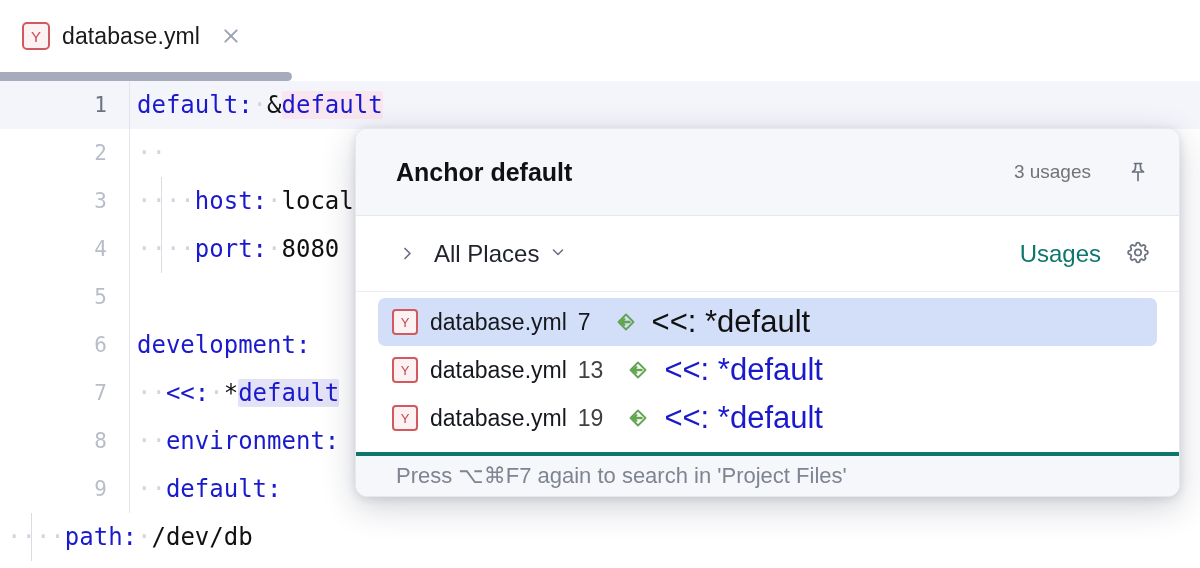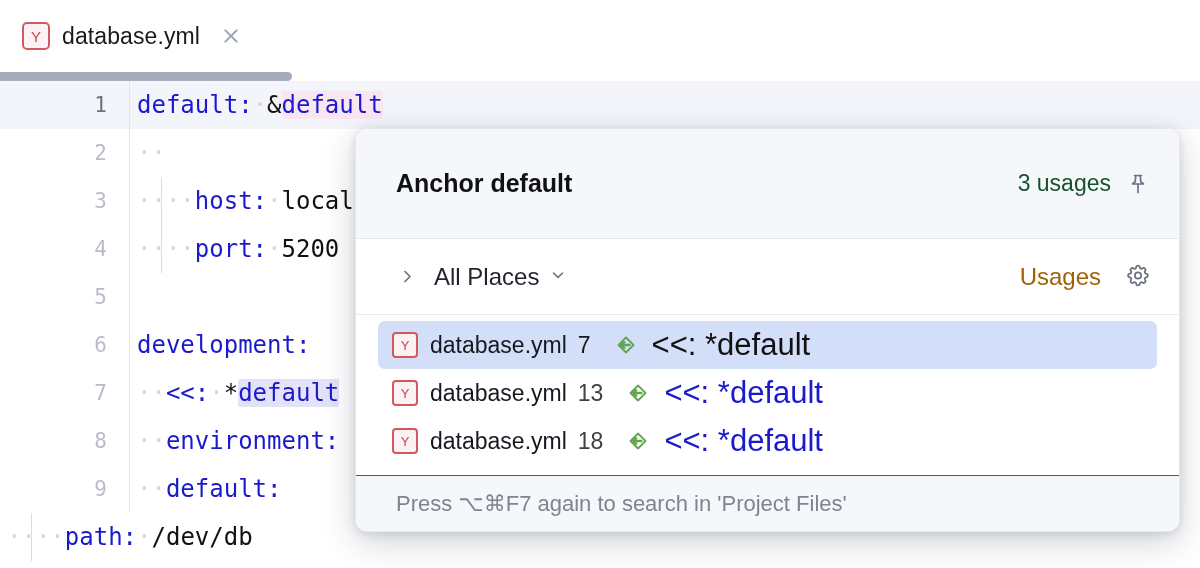--- a/index.html
+++ b/index.html
@@ -182,39 +182,39 @@
     top: 128px;
     width: 825px;
     border-radius: 12px;
     background: #ffffff;
     box-shadow: 0 10px 34px rgba(22,30,55,0.20), 0 2px 8px rgba(22,30,55,0.12);
     overflow: hidden;
     border: 1px solid #E6E8EE;
     box-sizing: border-box;
   }
   .popup-header {
-    height: 110px;
+    height: 87px;
     background: #F6F7FA;
     border-bottom: 1px solid #E6E8EE;
     display: flex;
     align-items: center;
     padding: 0 22px 0 40px;
     box-sizing: border-box;
   }
   .popup-title {
     font-size: 25px;
     font-weight: bold;
     color: #0f1115;
     flex: 1;
     white-space: nowrap;
   }
   .usage-count {
-    font-size: 23px;
-    color: #14532d;
-    margin-right: 8px;
+    font-size: 19px;
+    color: #737373;
+    margin-right: 28px;
     white-space: nowrap;
   }
   .icon-btn {
     width: 38px;
     height: 38px;
     display: flex;
     align-items: center;
     justify-content: center;
     border-radius: 6px;
     cursor: pointer;
@@ -250,21 +250,21 @@
     justify-content: space-between;
   }
   .scope-label {
     font-size: 24px;
     color: #1f232b;
     white-space: nowrap;
   }
   .filters-spacer { flex: 1; }
   .usages-label {
     font-size: 24px;
-    color: #a16207;
+    color: #0f766e;
     margin-right: 18px;
     white-space: nowrap;
     cursor: pointer;
   }
 
   .results {
     background: #ffffff;
     padding: 6px 0 10px 0;
   }
   .result-row {
@@ -319,23 +319,23 @@
   }
   .res-snippet {
     font-size: 31px;
     font-weight: normal;
     color: #1A1ACC;
     white-space: nowrap;
   }
   .result-row.selected .res-snippet { color: #111111; }
 
   .popup-footer {
-    height: 56px;
+    height: 44px;
     background: #F6F7FA;
-    border-top: 1px solid #0f766e;
+    border-top: 4px solid #0f766e;
     display: flex;
     align-items: center;
     padding-left: 40px;
     box-sizing: border-box;
   }
   .footer-text {
     font-size: 22px;
     color: #7E8492;
     white-space: nowrap;
   }
@@ -370,21 +370,21 @@
         <div class="line">
           <div class="gutter">2</div>
           <div class="code"><span class="tok-ws">··</span></div>
         </div>
         <div class="line">
           <div class="gutter">3</div>
           <div class="code"><span class="indent-guide" style="left: 31px;"></span><span class="tok-ws">····</span><span class="tok-key">host:</span><span class="tok-ws">·</span><span class="tok-plain">localhost</span></div>
         </div>
         <div class="line">
           <div class="gutter">4</div>
-          <div class="code"><span class="indent-guide" style="left: 31px;"></span><span class="tok-ws">····</span><span class="tok-key">port:</span><span class="tok-ws">·</span><span class="tok-plain">5200</span></div>
+          <div class="code"><span class="indent-guide" style="left: 31px;"></span><span class="tok-ws">····</span><span class="tok-key">port:</span><span class="tok-ws">·</span><span class="tok-plain">8080</span></div>
         </div>
         <div class="line">
           <div class="gutter">5</div>
           <div class="code"></div>
         </div>
         <div class="line">
           <div class="gutter">6</div>
           <div class="code"><span class="tok-key">development:</span></div>
         </div>
         <div class="line">
@@ -471,21 +471,21 @@
               <path d="M11.3 10.2L8.2 13l3.1 2.8" stroke-width="2.4"></path>
             </svg>
           </span>
           <span class="res-snippet">&lt;&lt;: *default</span>
         </div>
         <div class="result-row">
           <span class="res-badge">
             <span>Y</span>
           </span>
           <span class="res-file">database.yml</span>
-          <span class="res-line">18</span>
+          <span class="res-line">19</span>
           <span class="res-alias-icon">
             <svg width="26" height="26" viewBox="0 0 26 26" fill="none" stroke="#62A550" stroke-width="1.8" stroke-linecap="round" stroke-linejoin="round">
               <path d="M13 5.5L20.5 13L13 20.5L5.5 13z"></path>
               <path d="M16.5 13H8.5" stroke-width="2.4"></path>
               <path d="M11.3 10.2L8.2 13l3.1 2.8" stroke-width="2.4"></path>
             </svg>
           </span>
           <span class="res-snippet">&lt;&lt;: *default</span>
         </div>
       </div>

